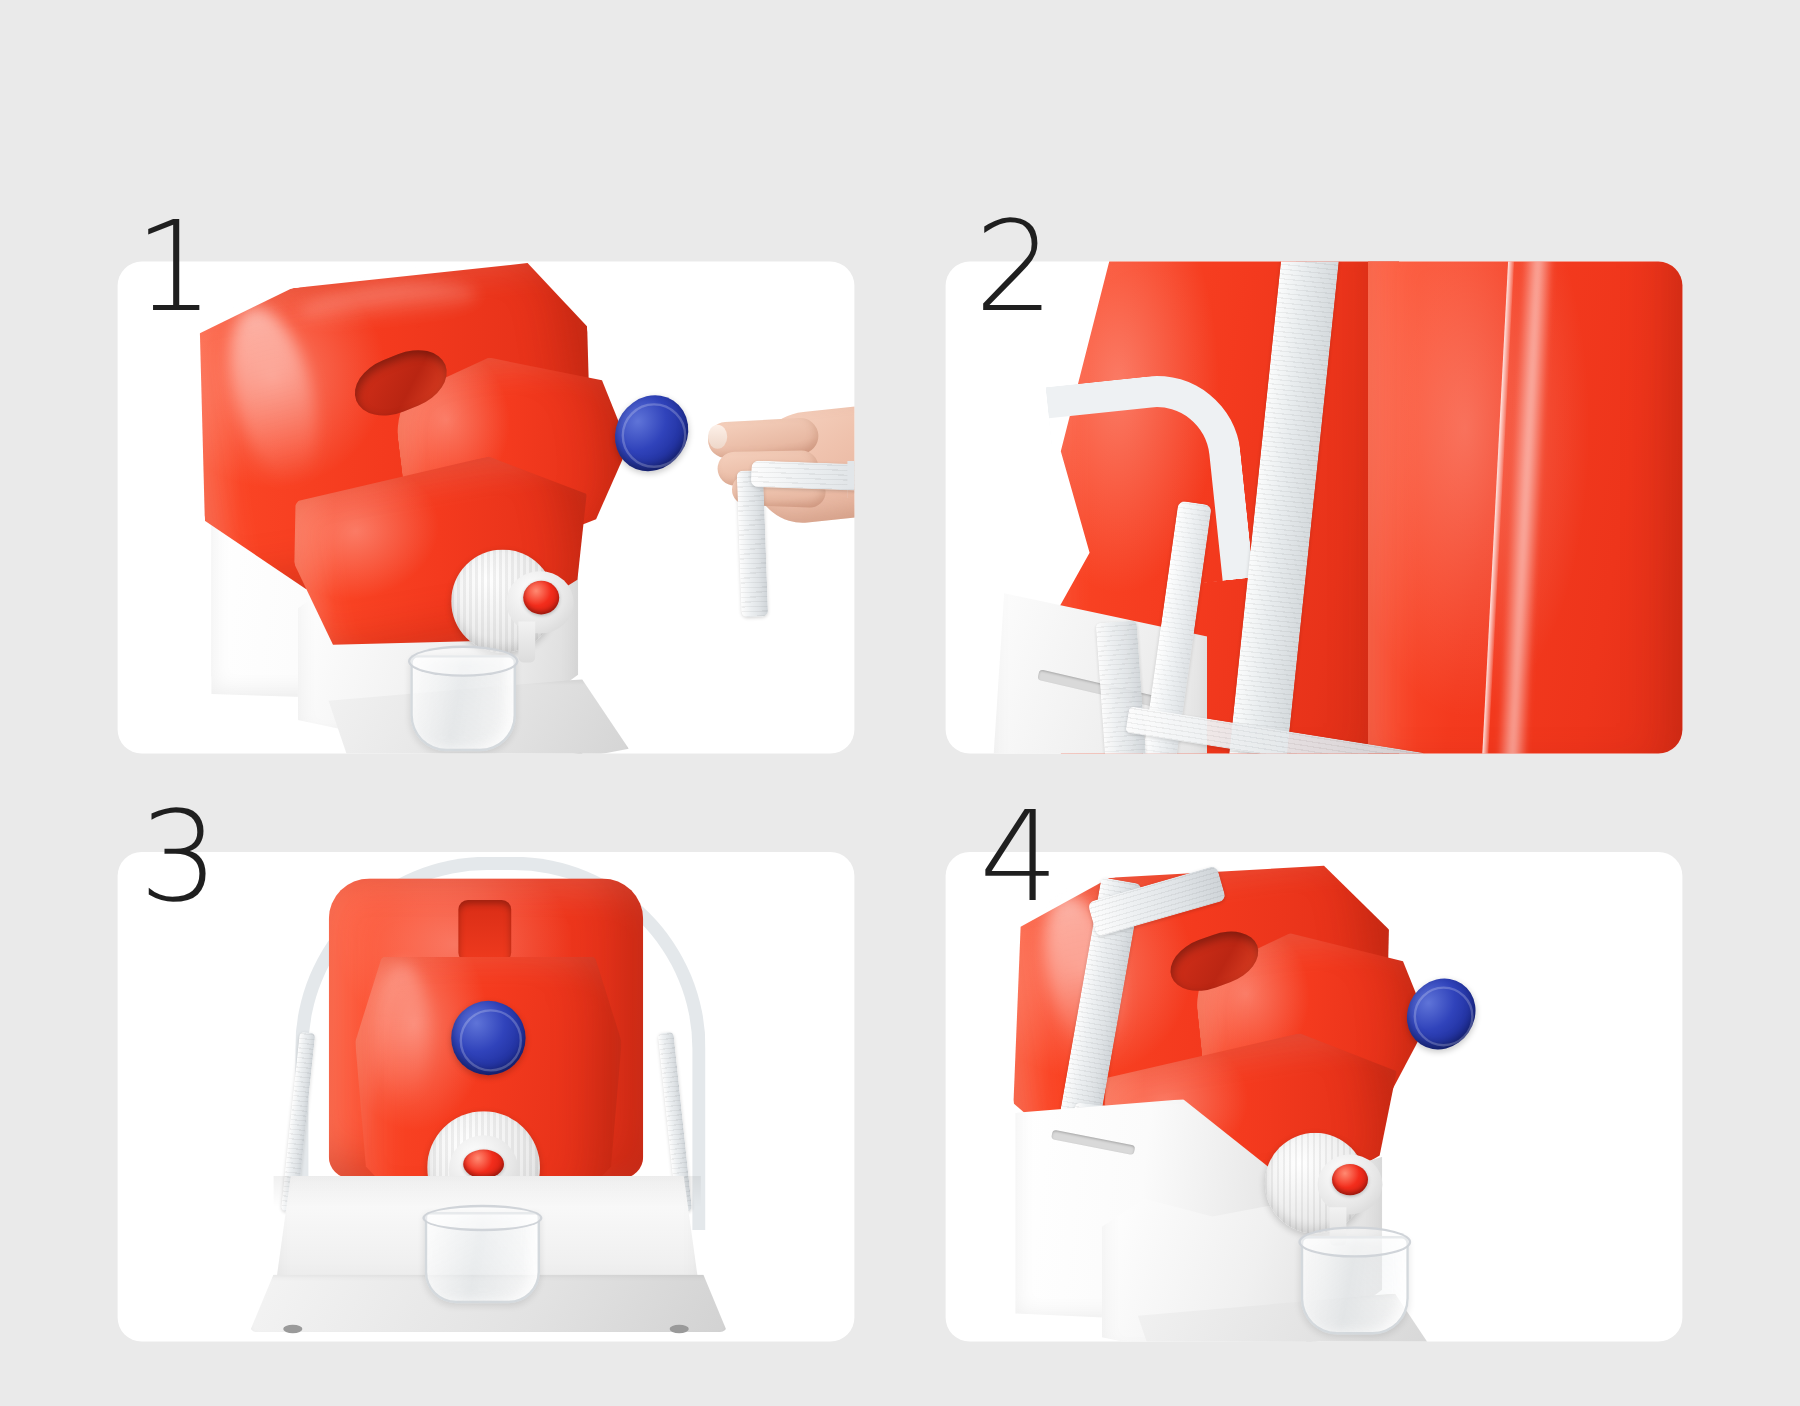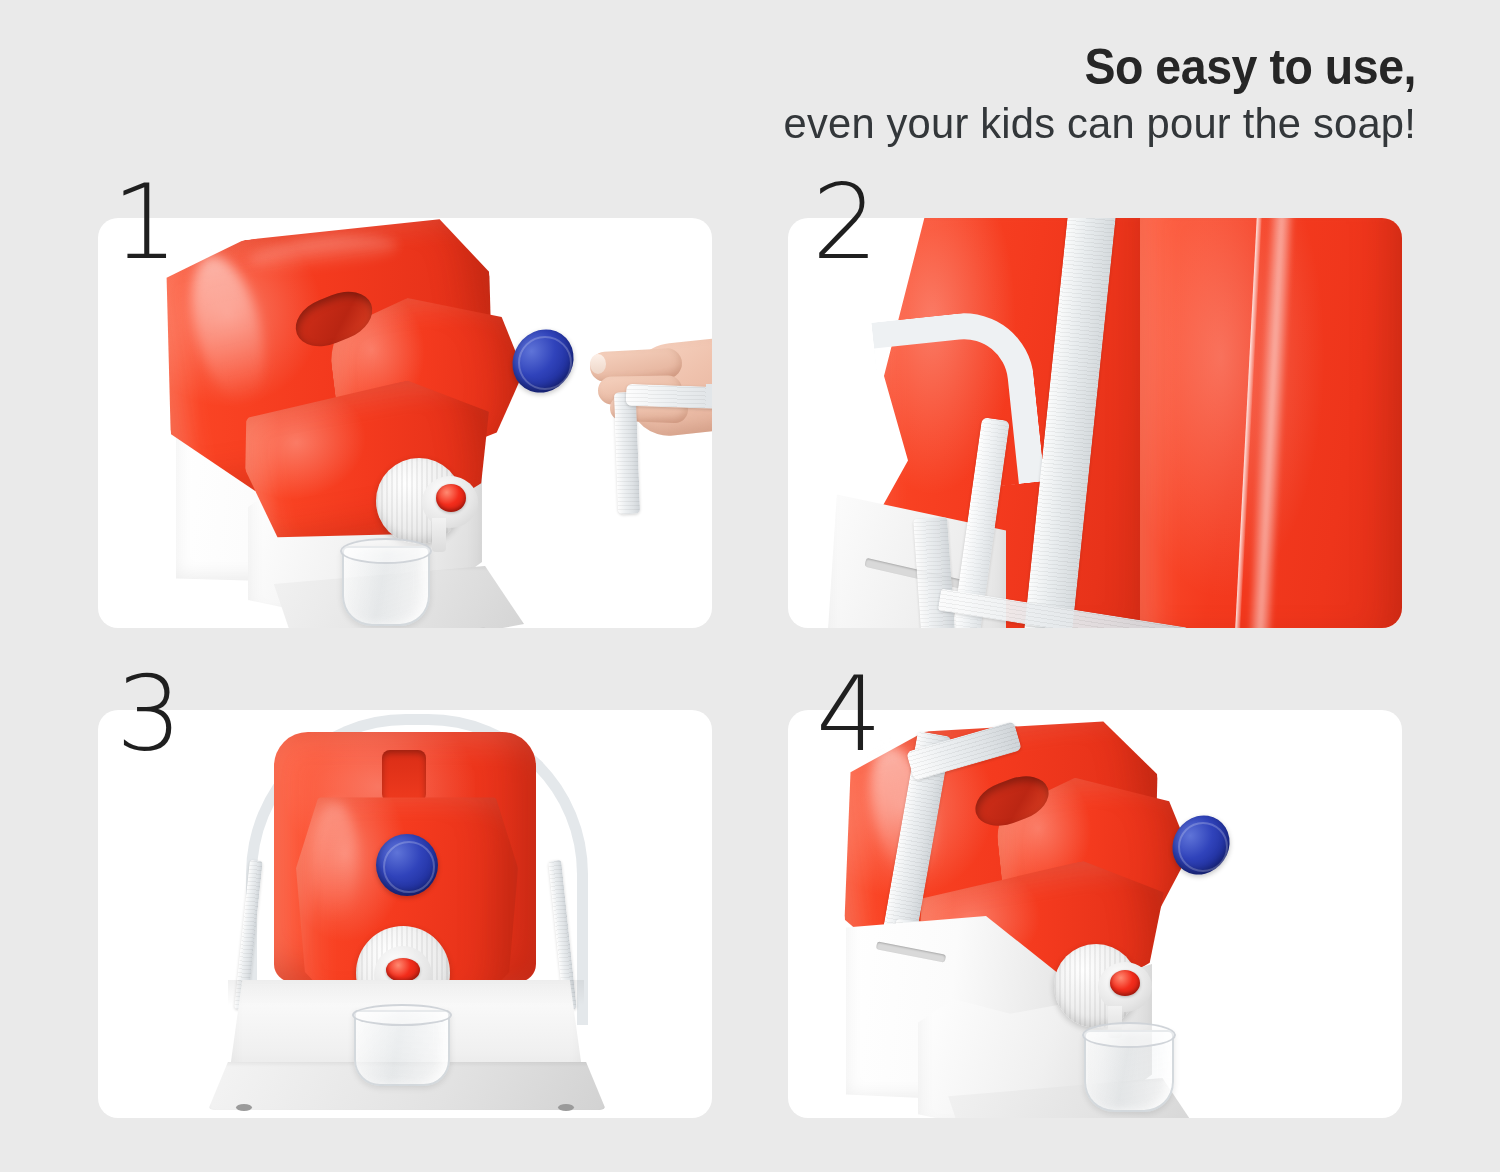--- a/index.html
+++ b/index.html
@@ -141,24 +141,20 @@
     box-shadow:inset -3px -3px 6px rgba(170,110,85,.25);
   }
   .nail{position:absolute;border-radius:50%;background:linear-gradient(180deg,#fdf0e8,#eed7c9);}
   .foot{position:absolute;border-radius:50%;background:#9a9a9a;}
 </style>
 </head>
 <body>
 
 <div class="stage">
 
-  <div class="headline">
-    <span class="l1">So easy to use,</span>
-    <span class="l2">even your kids can pour the soap!</span>
-  </div>
 
   <div class="card" id="card1">
     <div class="scene">
 
       <div class="standbody" style="left:78px;top:180px;width:30px;height:180px;
                   clip-path:polygon(0 0,100% 6%,100% 100%,0 92%);"></div>
       <div class="standbody" style="left:78px;top:178px;width:250px;height:190px;
                   clip-path:polygon(0 4%,58% 0,100% 46%,100% 100%,0 96%);"></div>
       <div class="slot" style="left:104px;top:208px;width:68px;height:7px;transform:rotate(11deg);"></div>
       <div class="standbody" style="left:150px;top:256px;width:218px;height:150px;

